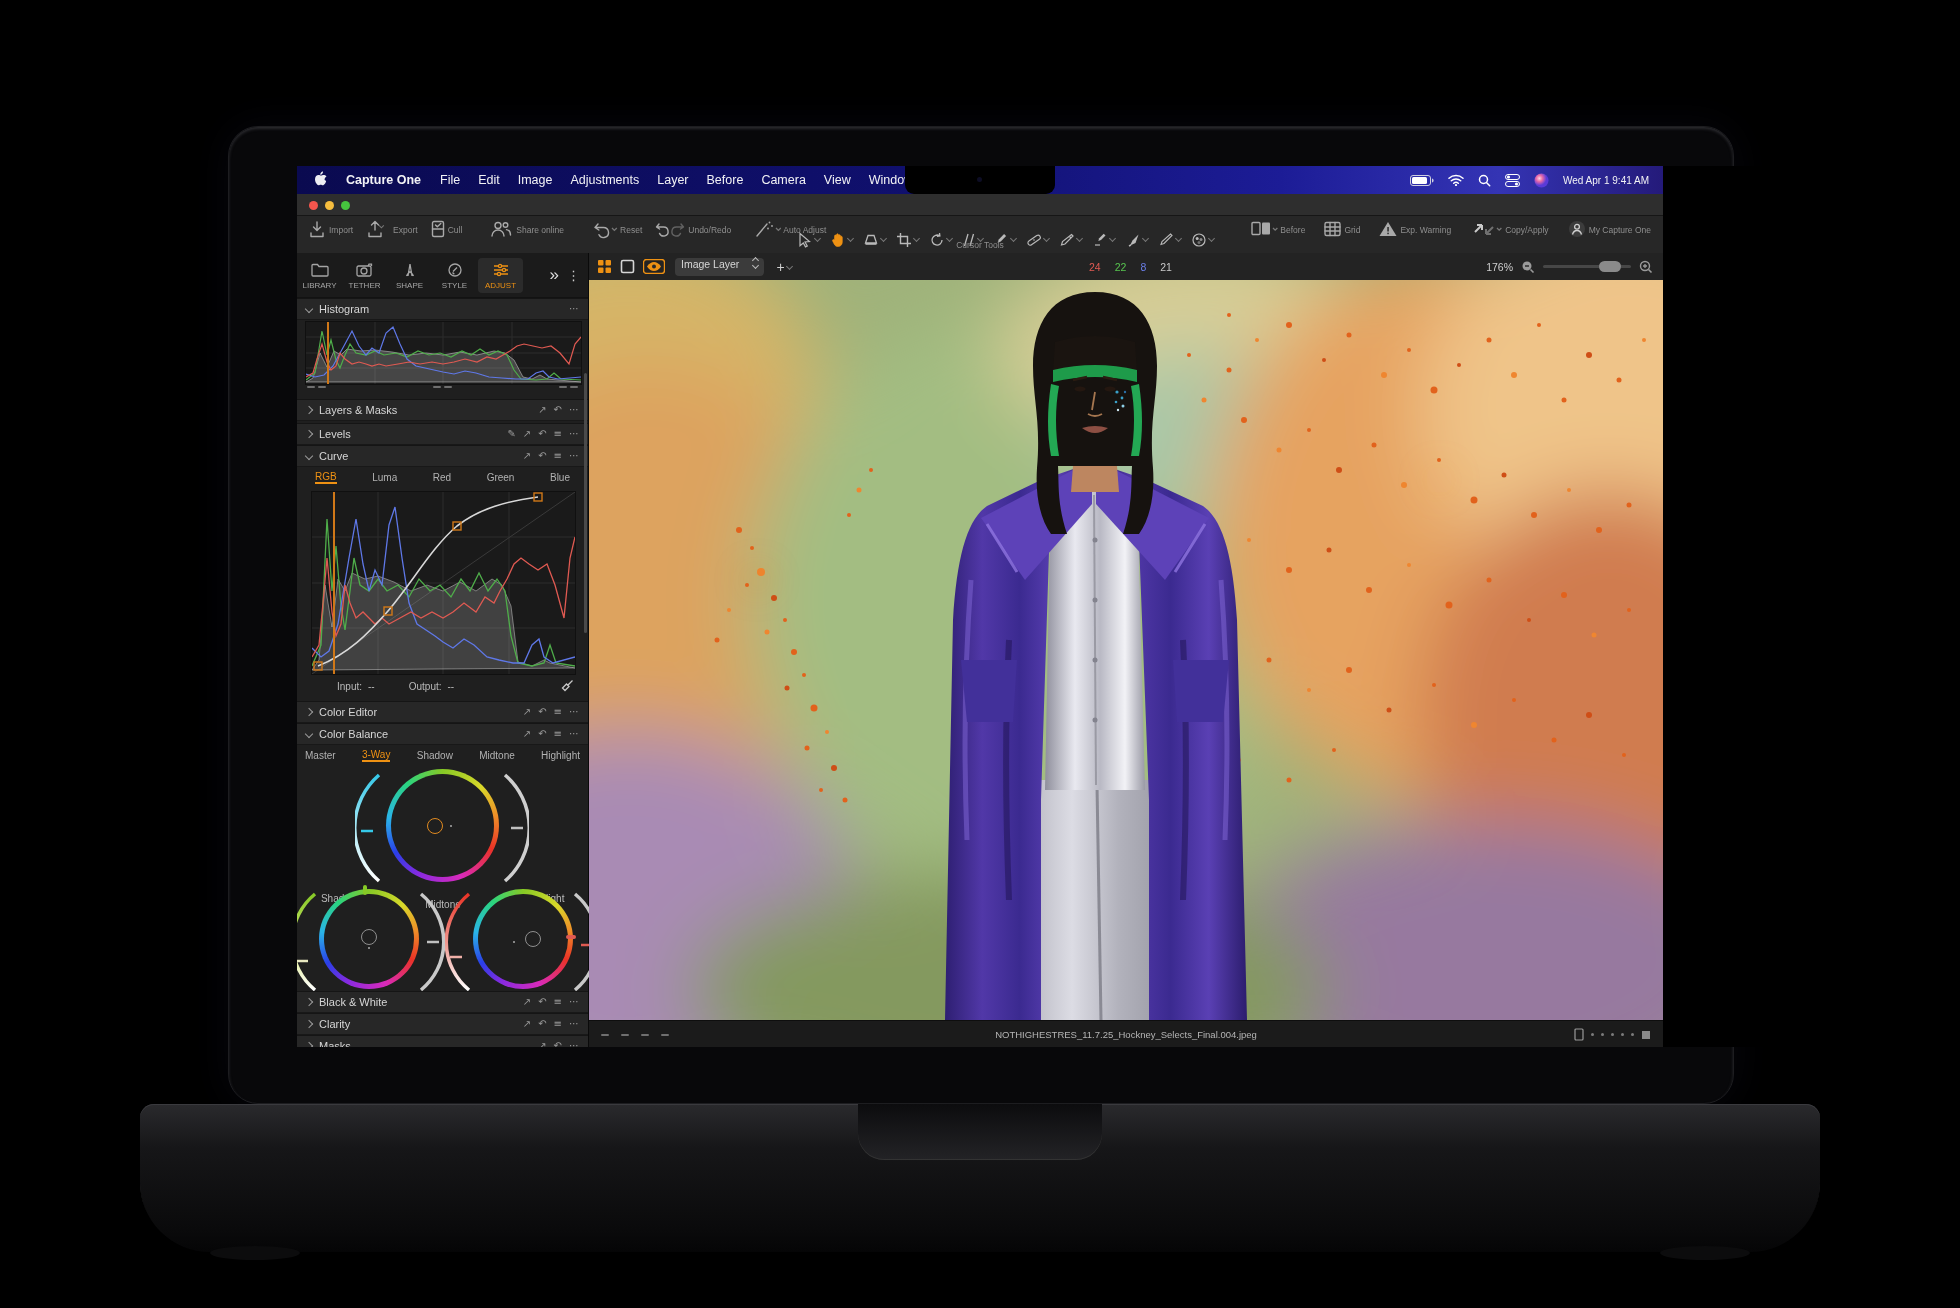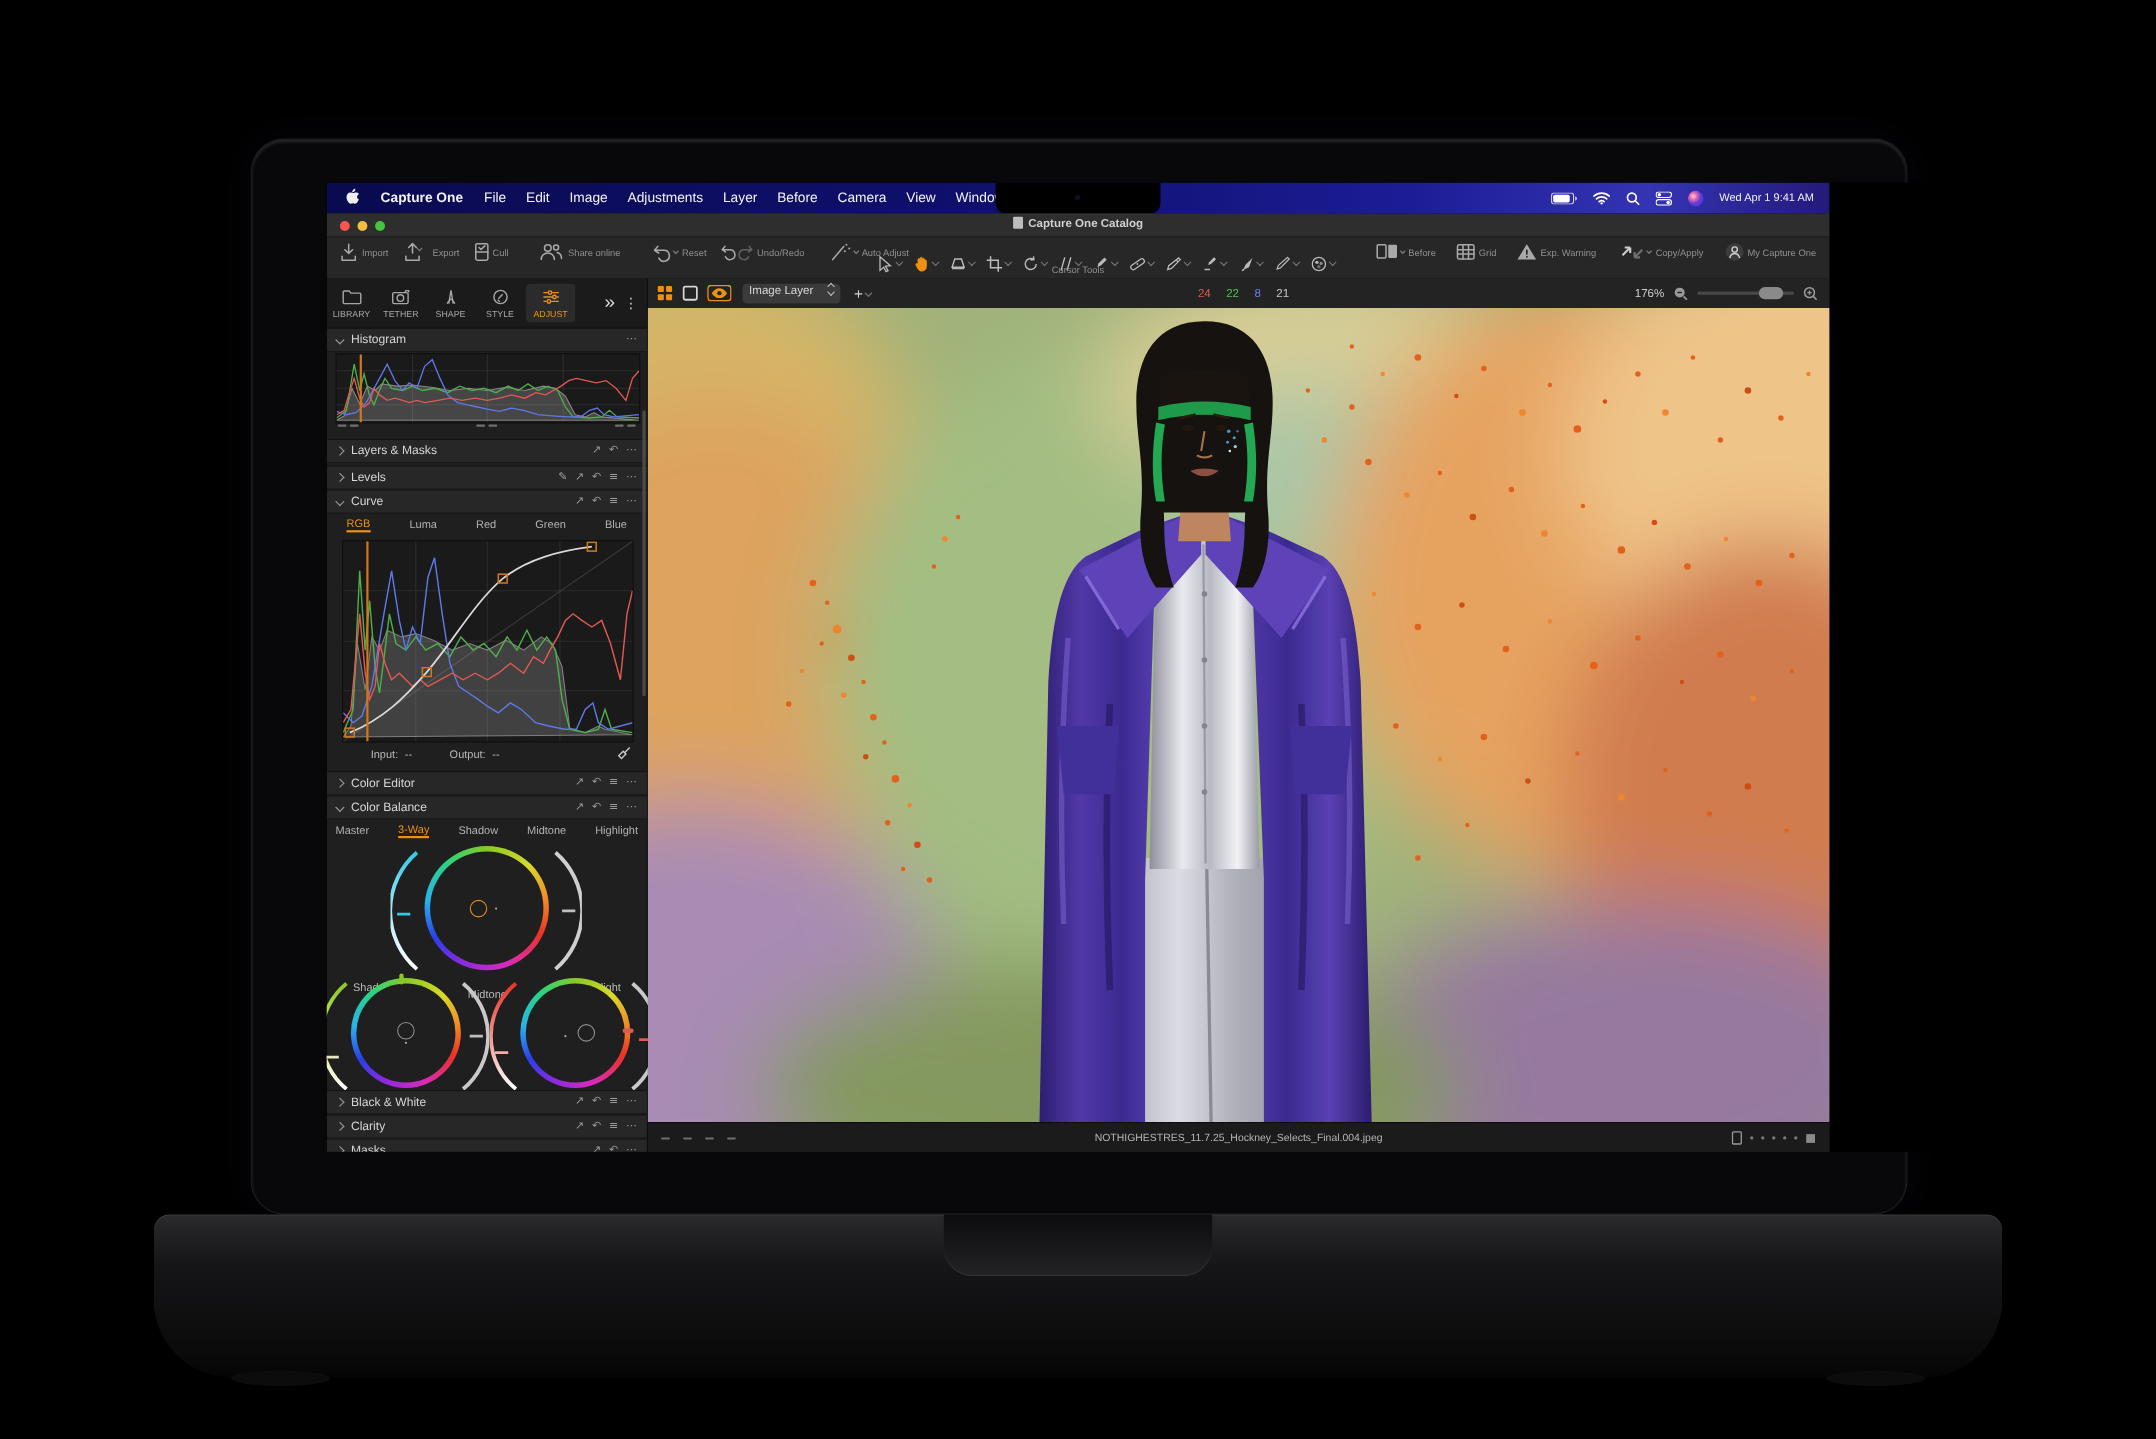--- a/index.html
+++ b/index.html
@@ -155,21 +155,20 @@
     <div id="mnotch">
         <span class="cam"></span>
       </div>
 
     <div id="window">
 
       <div id="titlebar">
         <span class="tl" style="left:12px;background:#f5564d;"></span>
         <span class="tl" style="left:28px;background:#f6bd3e;"></span>
         <span class="tl" style="left:44px;background:#46c53e;"></span>
-        <div id="wtitle"><span id="doc-ic"></span><span>Capture One Catalog</span></div>
       </div>
 
       <div id="toolbar">
         <div class="tbgroup" style="left:10px;gap:12px;">
           <div class="tbitem">
             <svg width="20" height="19" viewBox="0 0 20 19">
                 <path class="tbi" d="M10 2v8M6.5 7l3.5 3.5L13.5 7M4 13v3.5h12V13"></path>
               </svg>
             <span>Import</span>
           </div>

